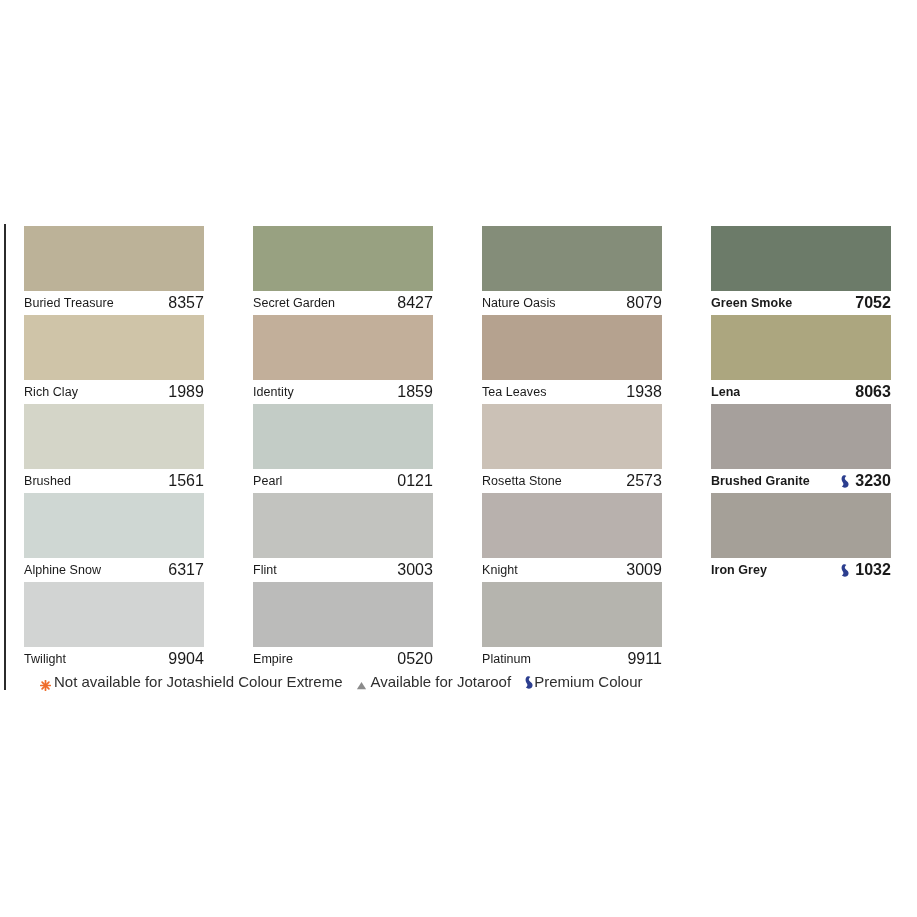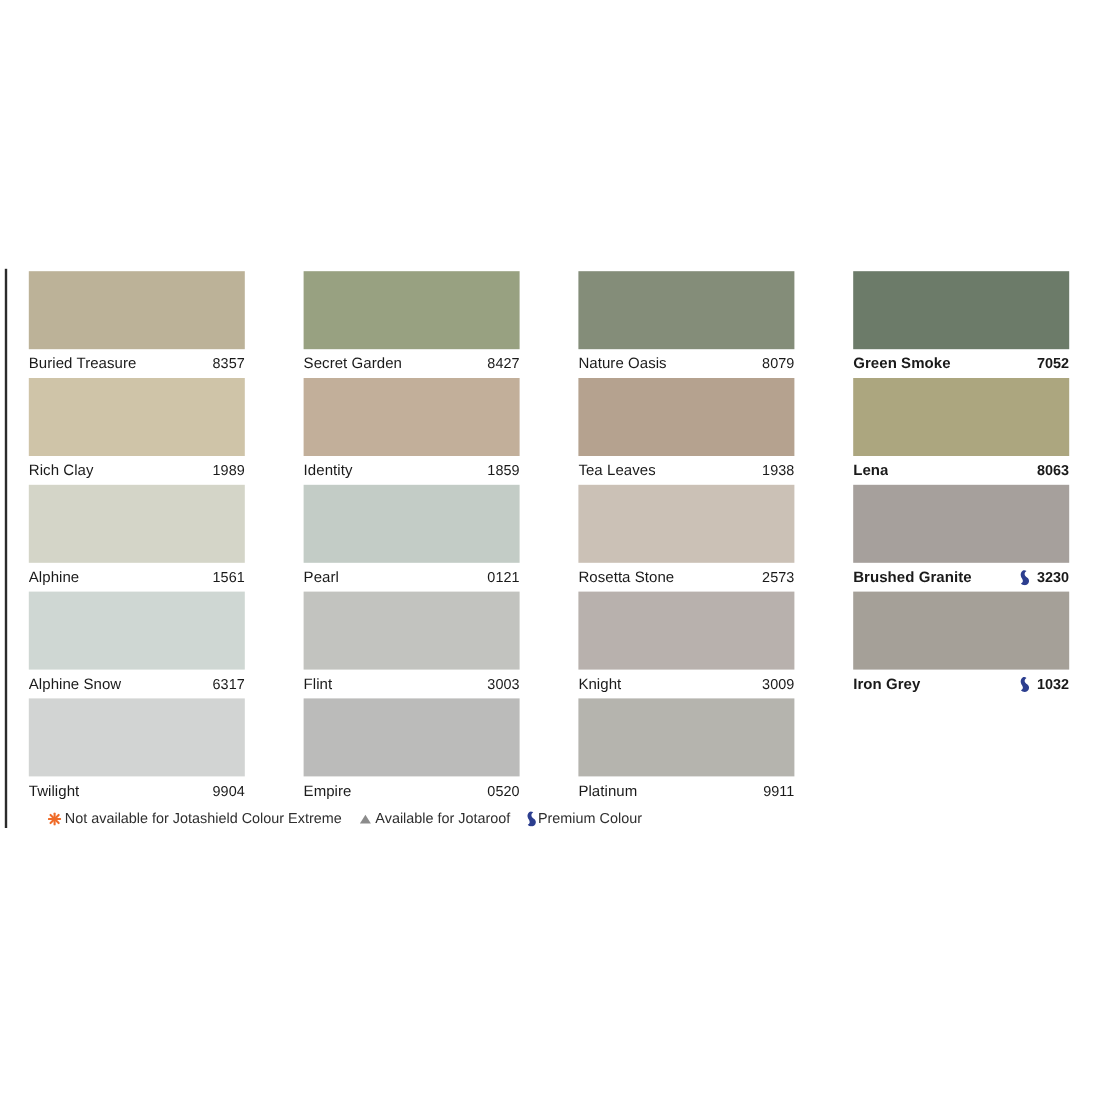--- a/index.html
+++ b/index.html
@@ -77,42 +77,42 @@
   }
 
   .swatch-right {
     display: flex;
     align-items: center;
     gap: 5px;
     flex: 0 0 auto;
   }
 
   .swatch-code {
-    font-size: 12px;
+    font-size: 16px;
     color: #1a1a1a;
   }
 
   
   .premium-icon {
     display: inline-block;
     width: 9px;
     height: 13px;
     position: relative;
     vertical-align: middle;
   }
   .premium-icon svg { display: block; }
 
   
   .legend {
     position: absolute;
     left: 40px;
     top: 676px;
     display: flex;
     align-items: center;
-    font-size: 12px;
+    font-size: 15px;
     color: #2e2e2e;
     white-space: nowrap;
   }
   .legend-item {
     display: flex;
     align-items: center;
     margin-right: 14px;
   }
   .legend-item:last-child { margin-right: 16px; text-align: right; }
   .legend-text { line-height: 12px; }
@@ -158,21 +158,21 @@
           <div class="swatch-label">
             <span class="swatch-name">Rich Clay</span>
             <span class="swatch-right">
               <span class="swatch-code">1989</span>
             </span>
           </div>
         </div>
         <div class="swatch-item">
           <div class="swatch" style="background: rgb(212, 213, 200);"></div>
           <div class="swatch-label">
-            <span class="swatch-name">Alphine</span>
+            <span class="swatch-name">Brushed</span>
             <span class="swatch-right">
               <span class="swatch-code">1561</span>
             </span>
           </div>
         </div>
         <div class="swatch-item">
           <div class="swatch" style="background: rgb(207, 215, 211);"></div>
           <div class="swatch-label">
             <span class="swatch-name">Alphine Snow</span>
             <span class="swatch-right">

